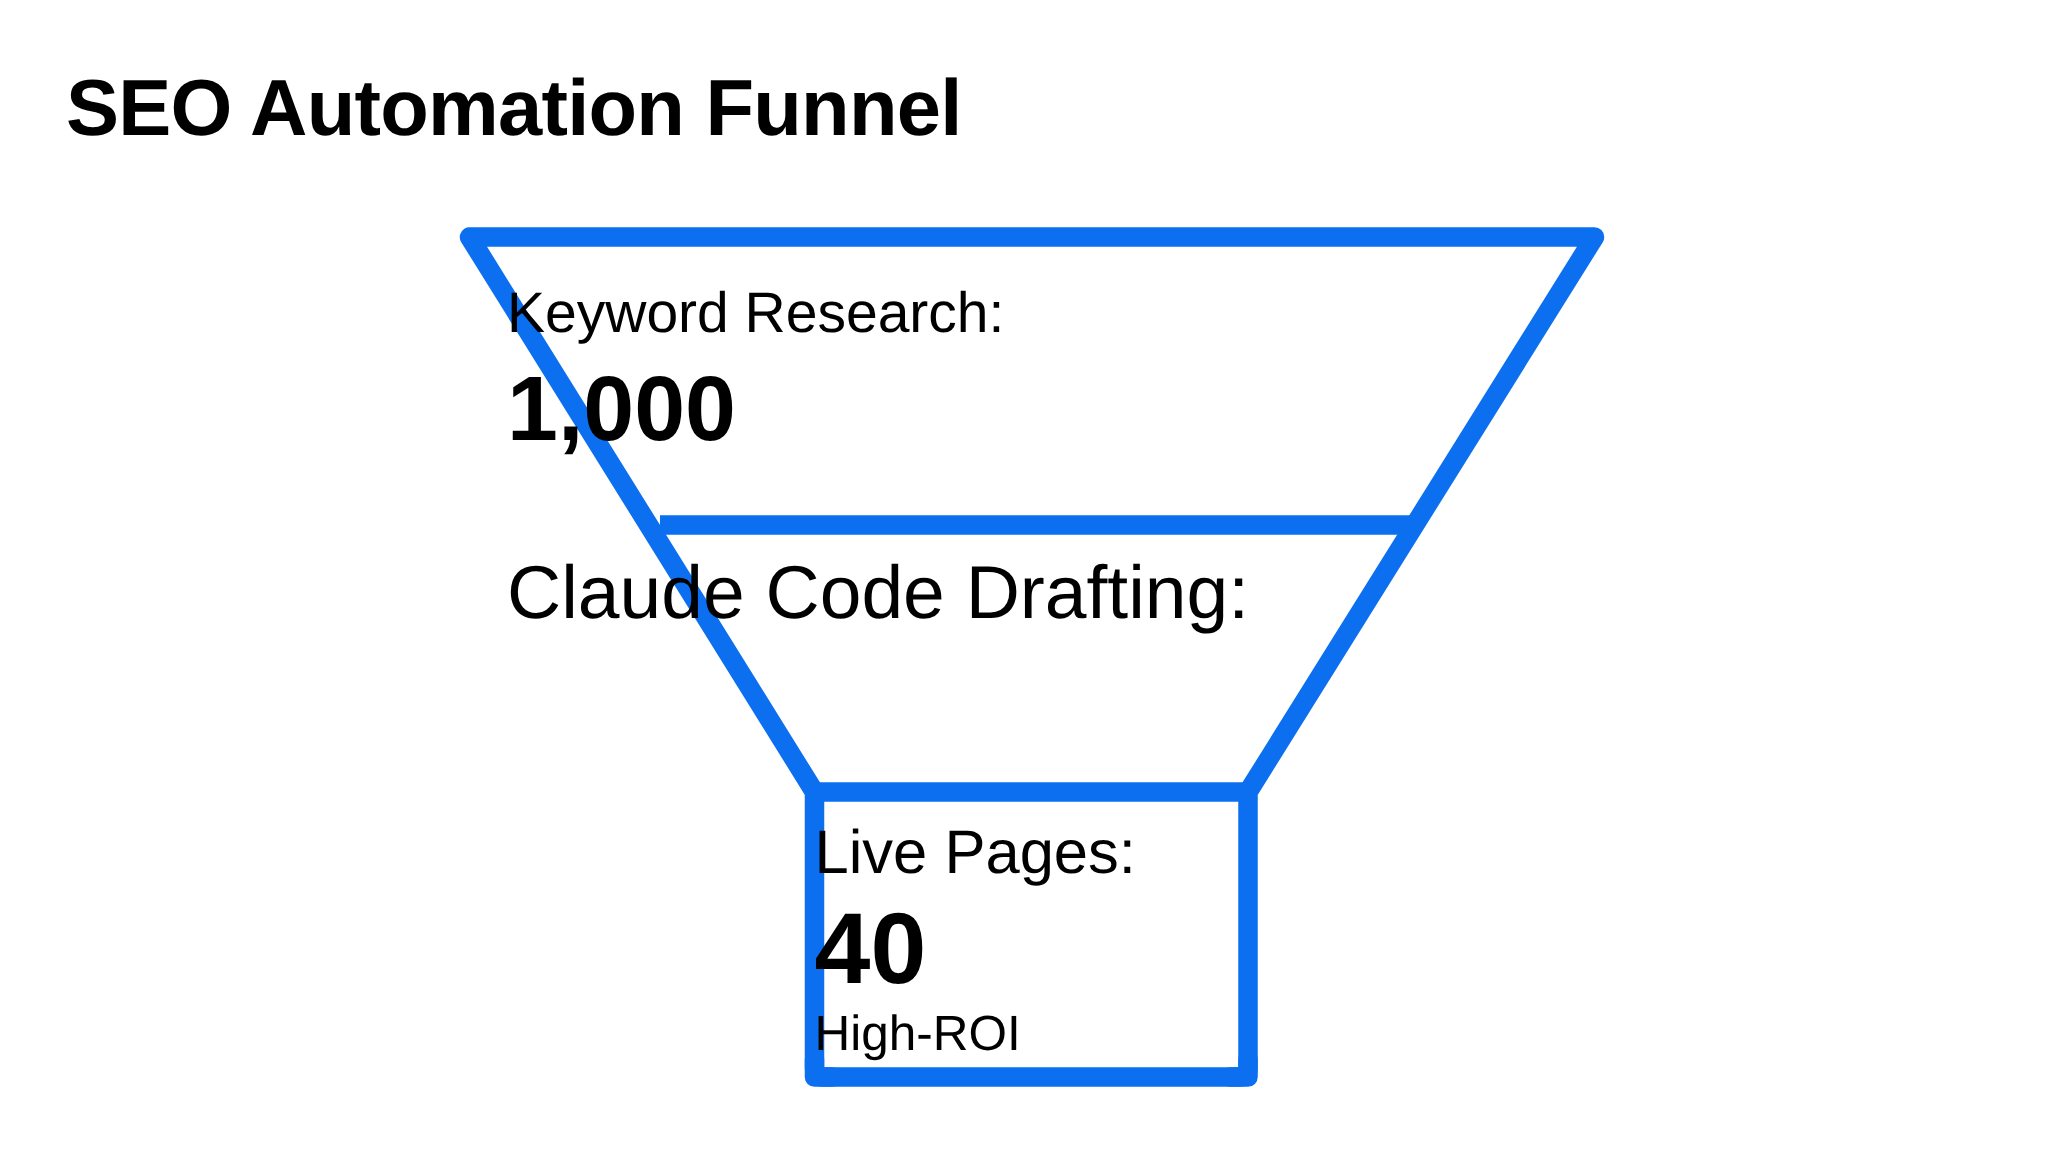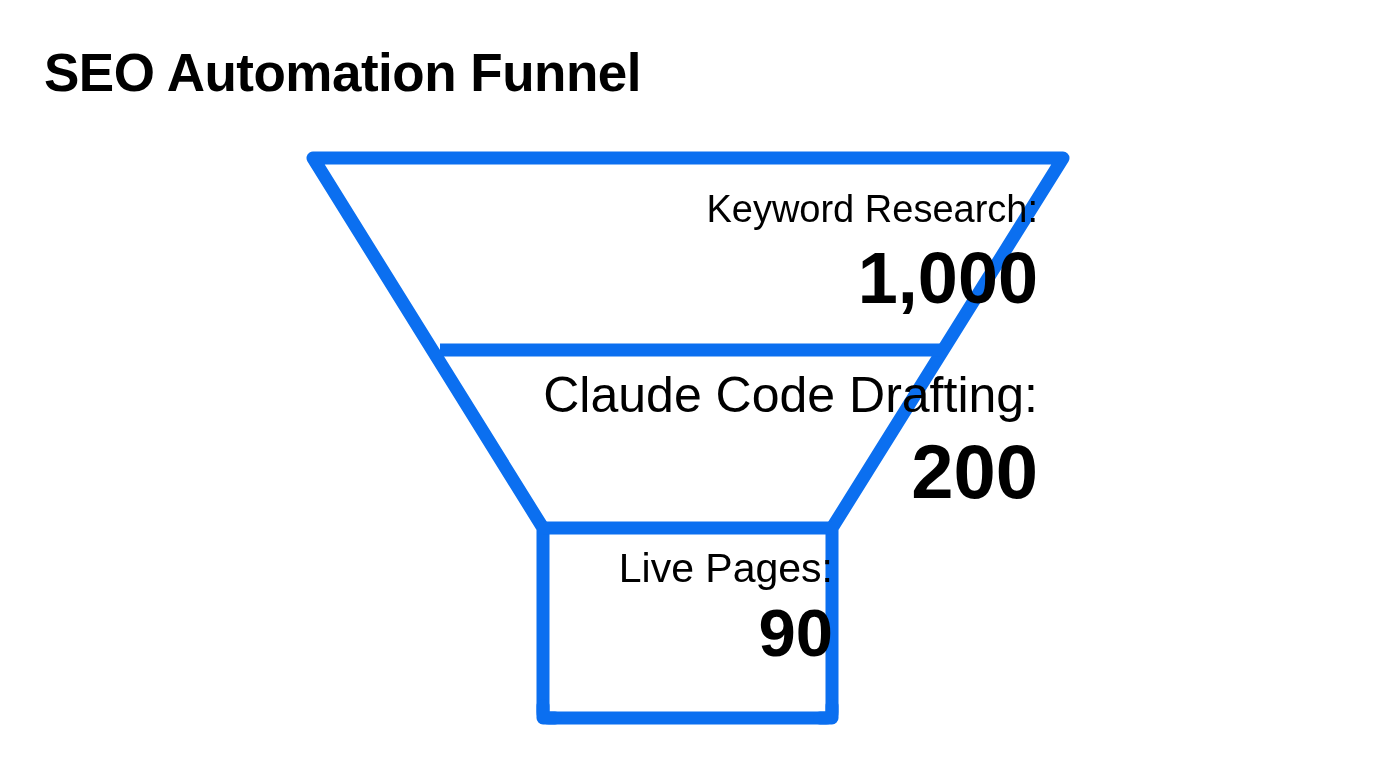--- a/index.html
+++ b/index.html
@@ -37,21 +37,21 @@
   }
   #funnel-svg {
     position: absolute;
     left: 0;
     top: 0;
     width: 1376px;
     height: 768px;
   }
   .stage-text-block {
     position: absolute;
-    text-align: right;
+    text-align: left;
     color: #000000;
     line-height: 1;
   }
   .stage-label {
     font-family: "Liberation Sans", sans-serif;
     font-weight: normal;
     color: #000000;
     white-space: nowrap;
   }
   .stage-value {
@@ -63,21 +63,21 @@
   .stage-sub {
     font-family: "Liberation Sans", sans-serif;
     font-weight: normal;
     color: #000000;
     white-space: nowrap;
   }
 
   
   #stage-1-block { left: 338px; top: 190px; width: 700px; }
   #stage-1-block .stage-label { font-size: 38px; }
-  #stage-1-block .stage-value { font-size: 72px; margin-top: 14px; }
+  #stage-1-block .stage-value { font-size: 61px; margin-top: 14px; }
 
   
   #stage-2-block { left: 338px; top: 370px; width: 700px; }
   #stage-2-block .stage-label { font-size: 50px; }
   #stage-2-block .stage-value { font-size: 76px; margin-top: 14px; }
 
   
   #stage-3-block { left: 543px; top: 548px; width: 290px; }
   #stage-3-block .stage-label { font-size: 41px; }
   #stage-3-block .stage-value { font-size: 67px; margin-top: 10px; }
@@ -102,21 +102,21 @@
     <path d="M 832 706 L 832 712 Q 832 718 826 718 L 820 718" fill="none" stroke="#0b6ff0" stroke-width="13" stroke-linecap="round"></path>
   </svg>
 
   <div class="stage-text-block" id="stage-1-block">
     <div class="stage-label">Keyword Research:</div>
     <div class="stage-value">1,000</div>
   </div>
 
   <div class="stage-text-block" id="stage-2-block">
     <div class="stage-label">Claude Code Drafting:</div>
-    <div class="stage-value">200</div>
   </div>
 
   <div class="stage-text-block" id="stage-3-block">
     <div class="stage-label">Live Pages:</div>
-    <div class="stage-value">90</div>
+    <div class="stage-value">40</div>
+    <div class="stage-sub">High-ROI</div>
   </div>
 
 </div>
 
 </body></html>

